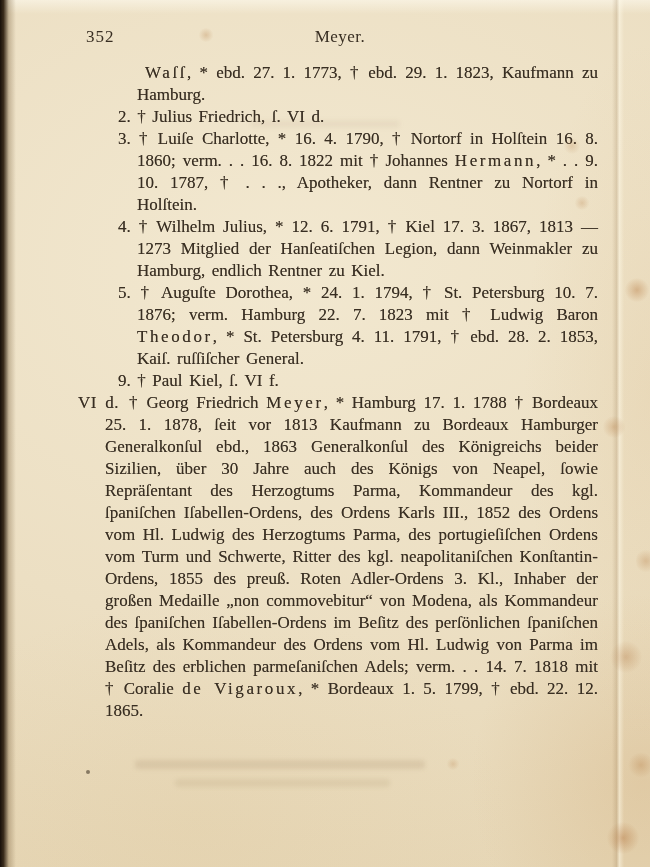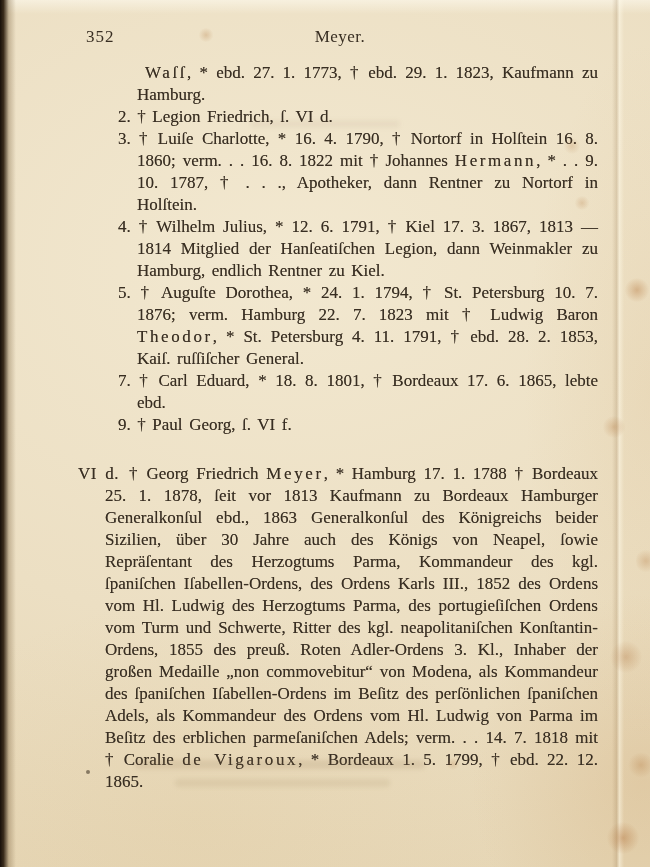--- a/index.html
+++ b/index.html
@@ -28,21 +28,21 @@
   .pagenum{position:absolute;left:86px;letter-spacing:1px;}
   .pagetitle{position:absolute;left:90px;width:500px;text-align:center;letter-spacing:.5px;}
   .textcol{
     position:absolute;left:78px;top:62px;width:520px;
     font-size:17px;line-height:22px;
     text-align:justify;word-spacing:2.3px;
     text-shadow:0 0 .5px rgba(56,46,34,.55);
   }
   .cont{margin-left:59px;text-indent:8px;}
   .entry{margin-left:40px;padding-left:19px;text-indent:-19px;}
-  .section{margin-top:27px;padding-left:27px;text-indent:-27px;}
+  .section{padding-left:27px;text-indent:-27px;}
   .seclabel{margin-right:9px;letter-spacing:.5px;}
   .sperr{letter-spacing:2.6px;}
   .spot{position:absolute;border-radius:50%;pointer-events:none;}
   .ghost{position:absolute;pointer-events:none;filter:blur(2px);border-radius:4px;}
 </style>
 </head>
 <body>
 
 <div class="page">
 
@@ -51,26 +51,25 @@
 
   <div class="pageheader">
     <span class="pagenum">352</span>
     <span class="pagetitle">Meyer.</span>
   </div>
 
   <div class="textcol">
 
     <div class="cont rich"><span class="sperr">Waſſ</span>, * ebd. 27. 1. 1773, † ebd. 29. 1. 1823, Kaufmann zu Hamburg.</div>
 
-    <div class="entry"><span class="num">2.</span> <span class="rich">† Legion Friedrich, ſ. VI d.</span></div>
+    <div class="entry"><span class="num">2.</span> <span class="rich">† Julius Friedrich, ſ. VI d.</span></div>
     <div class="entry"><span class="num">3.</span> <span class="rich">† Luiſe Charlotte, * 16. 4. 1790, † Nortorf in Holſtein 16. 8. 1860; verm. . . 16. 8. 1822 mit † Johannes <span class="sperr">Hermann</span>, * . . 9. 10. 1787, † . . ., Apotheker, dann Rentner zu Nortorf in Holſtein.</span></div>
-    <div class="entry"><span class="num">4.</span> <span class="rich">† Wilhelm Julius, * 12. 6. 1791, † Kiel 17. 3. 1867, 1813 — 1814 Mitglied der Hanſeatiſchen Legion, dann Weinmakler zu Hamburg, endlich Rentner zu Kiel.</span></div>
+    <div class="entry"><span class="num">4.</span> <span class="rich">† Wilhelm Julius, * 12. 6. 1791, † Kiel 17. 3. 1867, 1813 — 1273 Mitglied der Hanſeatiſchen Legion, dann Weinmakler zu Hamburg, endlich Rentner zu Kiel.</span></div>
     <div class="entry"><span class="num">5.</span> <span class="rich">† Auguſte Dorothea, * 24. 1. 1794, † St. Petersburg 10. 7. 1876; verm. Hamburg 22. 7. 1823 mit † Ludwig Baron <span class="sperr">Theodor</span>, * St. Petersburg 4. 11. 1791, † ebd. 28. 2. 1853, Kaiſ. ruſſiſcher General.</span></div>
-    <div class="entry"><span class="num">7.</span> <span class="rich">† Carl Eduard, * 18. 8. 1801, † Bordeaux 17. 6. 1865, lebte ebd.</span></div>
-    <div class="entry"><span class="num">9.</span> <span class="rich">† Paul Georg, ſ. VI f.</span></div>
+    <div class="entry"><span class="num">9.</span> <span class="rich">† Paul Kiel, ſ. VI f.</span></div>
 
     <div class="section">
       <span class="seclabel">VI d.</span><span class="rich">† Georg Friedrich <span class="sperr">Meyer</span>, * Hamburg 17. 1. 1788 † Bordeaux 25. 1. 1878, ſeit vor 1813 Kaufmann zu Bordeaux Hamburger Generalkonſul ebd., 1863 Generalkonſul des Königreichs beider Sizilien, über 30 Jahre auch des Königs von Neapel, ſowie Repräſentant des Herzogtums Parma, Kommandeur des kgl. ſpaniſchen Iſabellen-Ordens, des Ordens Karls III., 1852 des Ordens vom Hl. Ludwig des Herzogtums Parma, des portugieſiſchen Ordens vom Turm und Schwerte, Ritter des kgl. neapolitaniſchen Konſtantin-Ordens, 1855 des preuß. Roten Adler-Ordens 3. Kl., Inhaber der großen Medaille „non commovebitur“ von Modena, als Kommandeur des ſpaniſchen Iſabellen-Ordens im Beſitz des perſönlichen ſpaniſchen Adels, als Kommandeur des Ordens vom Hl. Ludwig von Parma im Beſitz des erblichen parmeſaniſchen Adels; verm. . . 14. 7. 1818 mit † Coralie <span class="sperr">de Vigaroux</span>, * Bordeaux 1. 5. 1799, † ebd. 22. 12. 1865.</span>
     </div>
 
   </div>
 
   <div>
     <div class="spot" style="left:198px;top:28px;width:16px;height:14px;background:radial-gradient(circle,rgba(176,116,58,.28),transparent 70%);"></div>
     <div class="spot" style="left:563px;top:138px;width:18px;height:16px;background:radial-gradient(circle,rgba(176,116,58,.22),transparent 70%);"></div>

